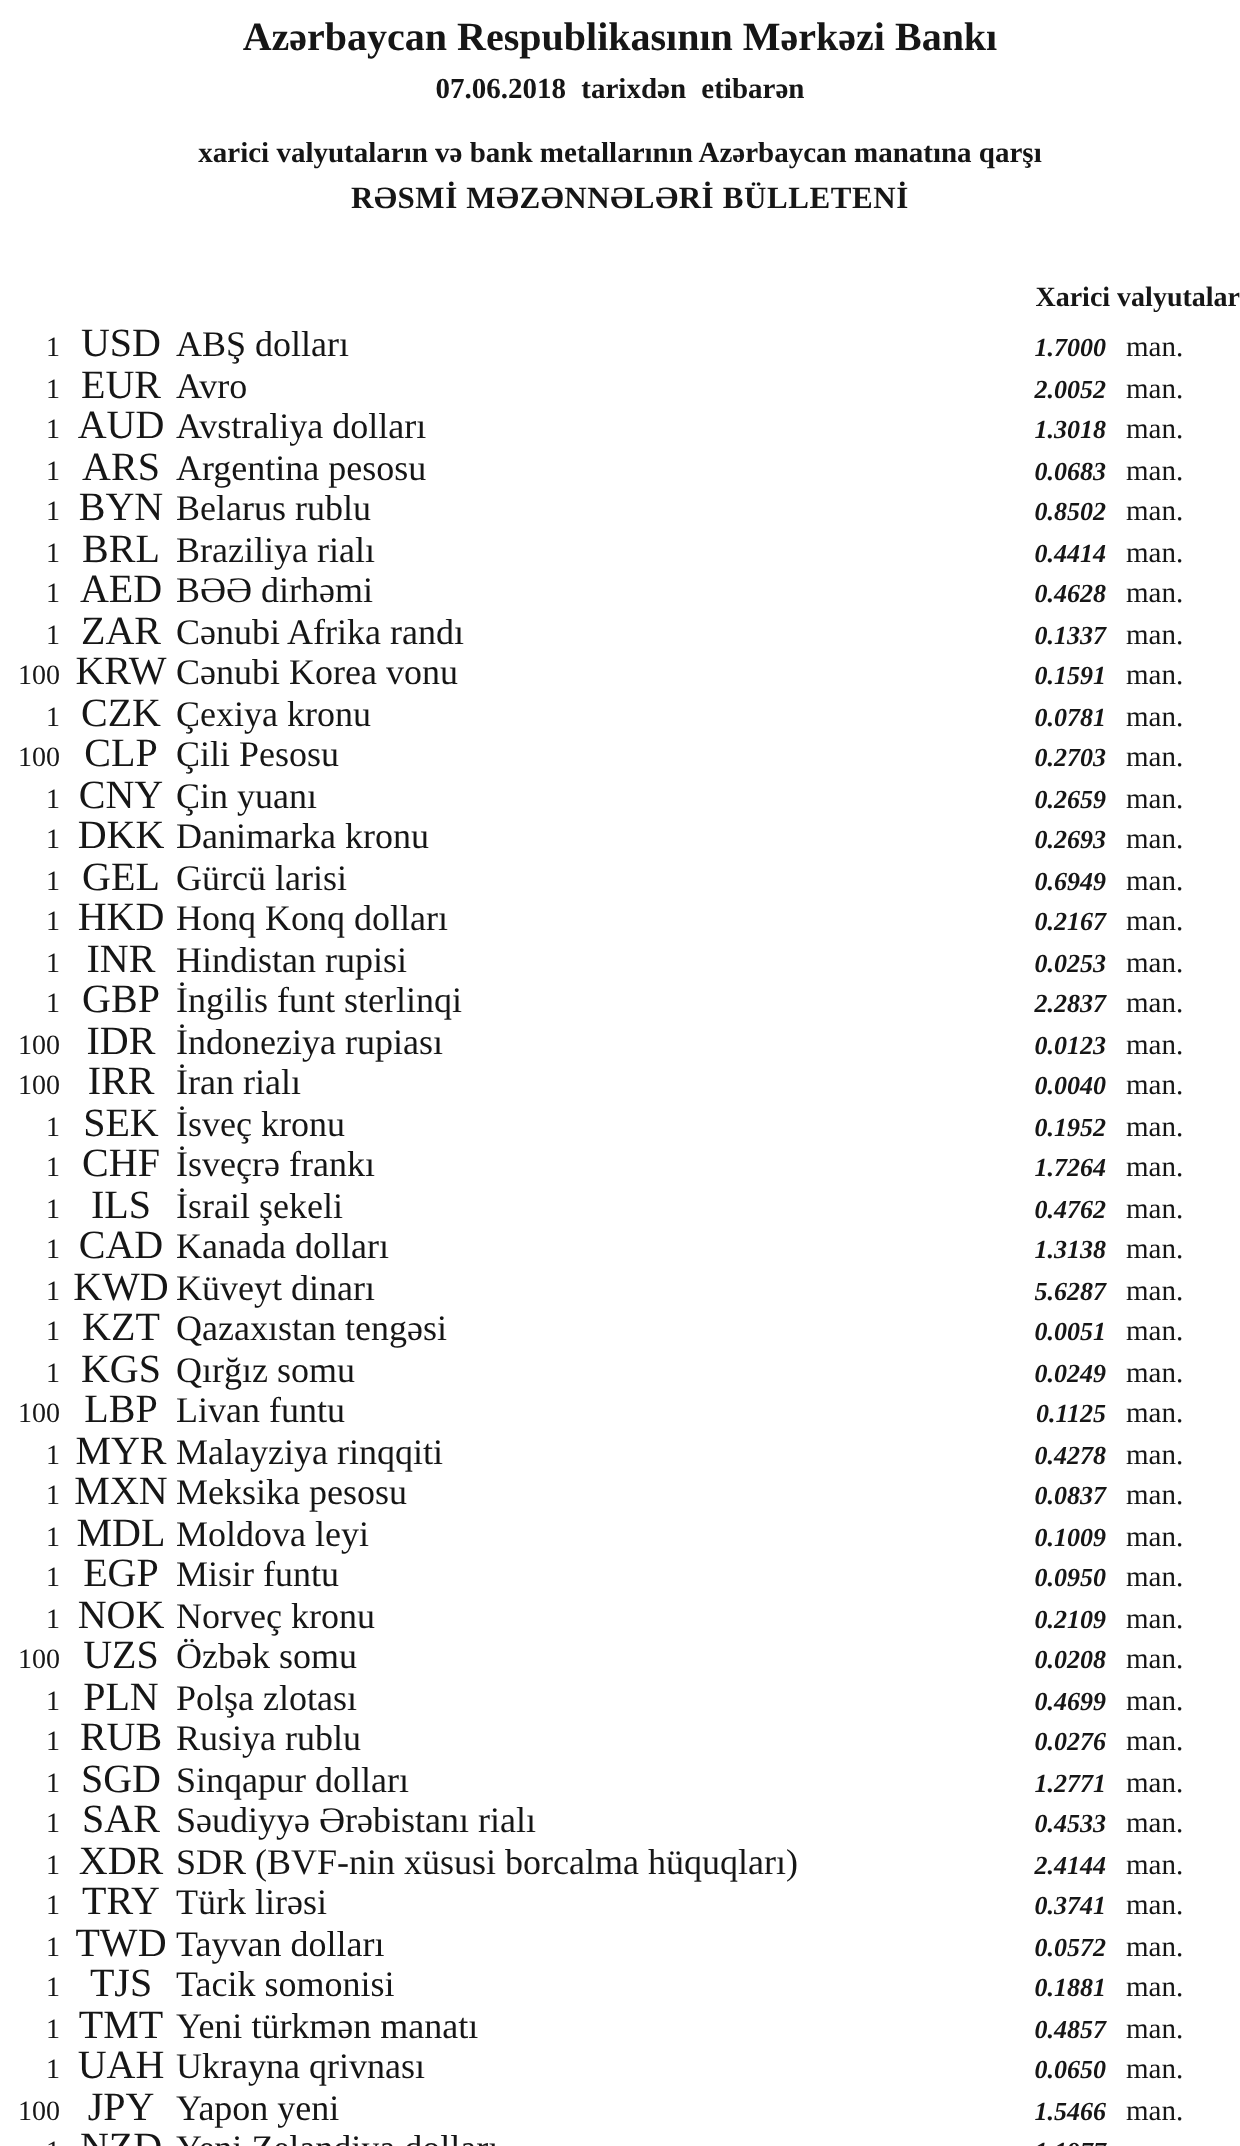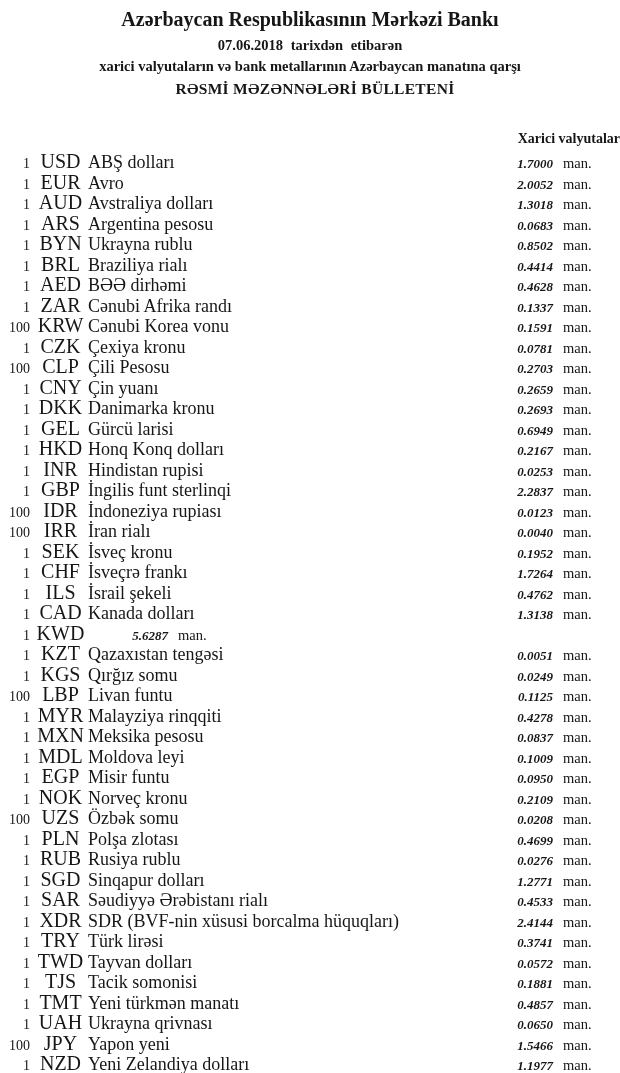--- a/index.html
+++ b/index.html
@@ -31,21 +31,21 @@
     font-size: 14.5px;
     font-weight: 700;
     line-height: 15px;
     margin-top: 7px;
     word-spacing: 4px;
   }
   .subtitle {
     font-size: 14.5px;
     font-weight: 700;
     line-height: 15px;
-    margin-top: 6px;
+    margin-top: 17px;
   }
   .bulletin-title {
     font-size: 15.5px;
     font-weight: 700;
     line-height: 18px;
     margin-top: 6px;
     letter-spacing: 0.3px;
     margin-left: 10px;
   }
   .section-title {
@@ -137,21 +137,21 @@
     <span class="qty">1</span>
     <span class="code">ARS</span>
     <span class="name">Argentina pesosu</span>
     <span class="rate">0.0683</span>
     <span class="unit">man.</span>
   </div>
 
   <div class="row">
     <span class="qty">1</span>
     <span class="code">BYN</span>
-    <span class="name">Ukrayna rublu</span>
+    <span class="name">Belarus rublu</span>
     <span class="rate">0.8502</span>
     <span class="unit">man.</span>
   </div>
 
   <div class="row">
     <span class="qty">1</span>
     <span class="code">BRL</span>
     <span class="name">Braziliya rialı</span>
     <span class="rate">0.4414</span>
     <span class="unit">man.</span>
@@ -289,20 +289,21 @@
     <span class="qty">1</span>
     <span class="code">CAD</span>
     <span class="name">Kanada dolları</span>
     <span class="rate">1.3138</span>
     <span class="unit">man.</span>
   </div>
 
   <div class="row">
     <span class="qty">1</span>
     <span class="code">KWD</span>
+    <span class="name">Küveyt dinarı</span>
     <span class="rate">5.6287</span>
     <span class="unit">man.</span>
   </div>
 
   <div class="row">
     <span class="qty">1</span>
     <span class="code">KZT</span>
     <span class="name">Qazaxıstan tengəsi</span>
     <span class="rate">0.0051</span>
     <span class="unit">man.</span>

